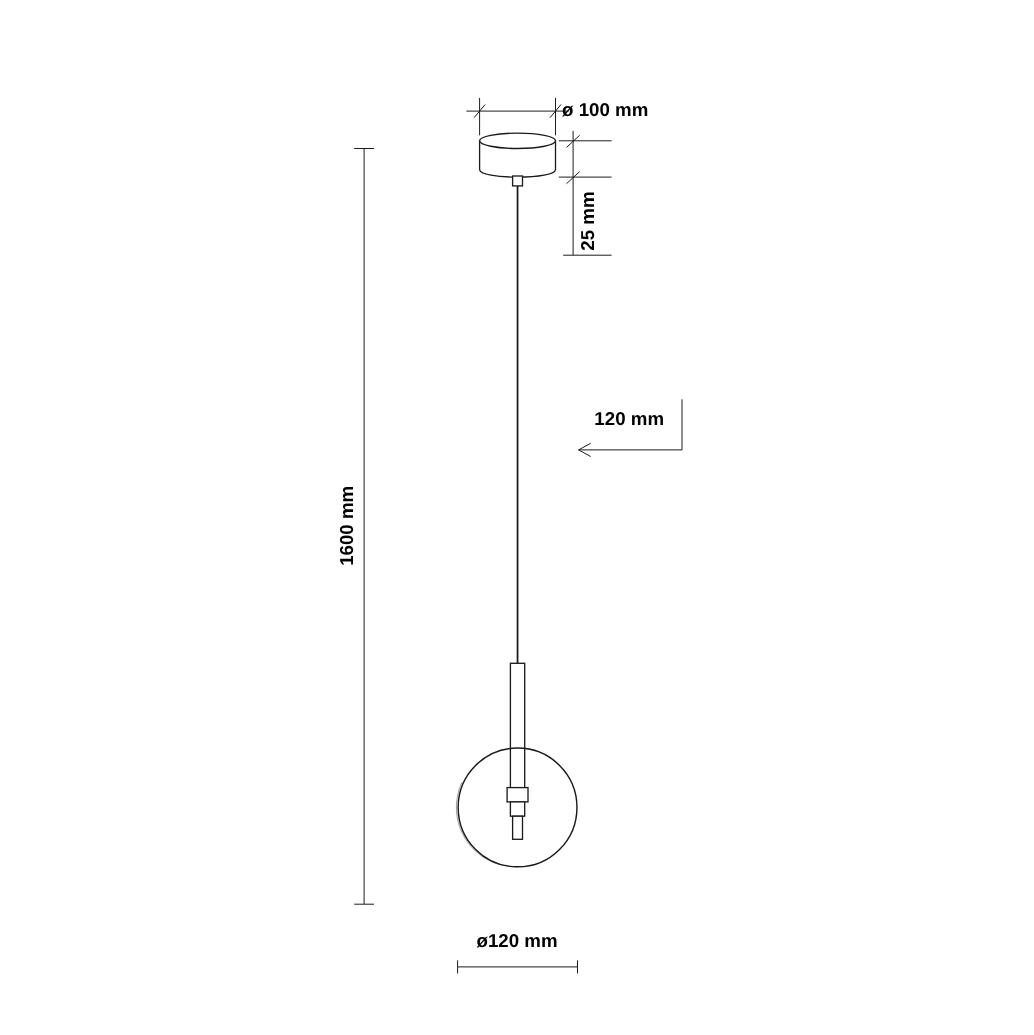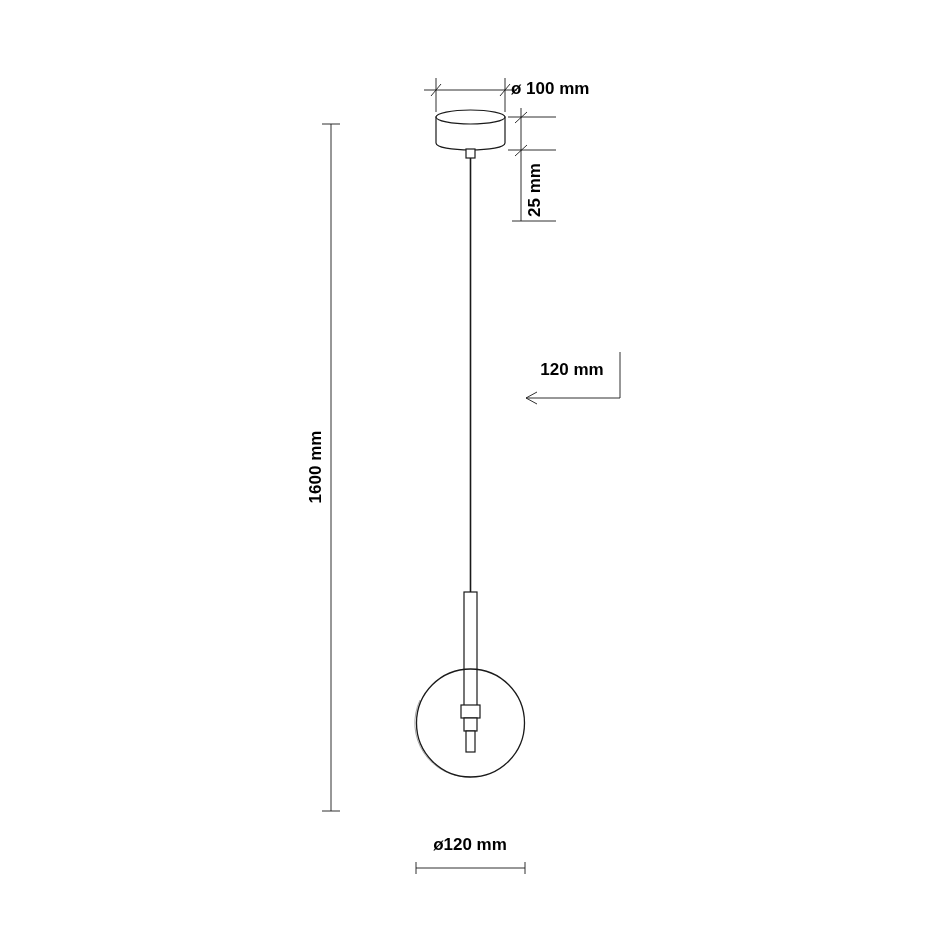--- a/index.html
+++ b/index.html
@@ -10,21 +10,21 @@
   body {
     width: 940px;
     height: 941px;
     font-family: "Liberation Sans", sans-serif;
     position: relative;
     overflow: hidden;
   }
   #drawing-root {
     position: absolute;
     left: 0;
-    top: 0;
+    top: 11px;
     width: 940px;
     height: 739px;
   }
   svg {
     display: block;
   }
   .dim-text {
     font-family: "Liberation Sans", sans-serif;
     font-size: 17px;
     font-weight: bold;

